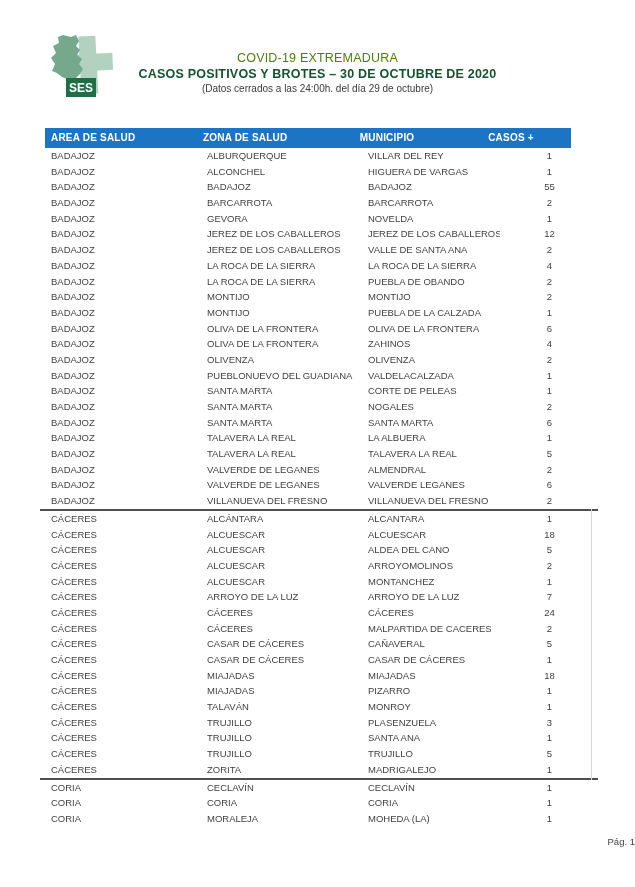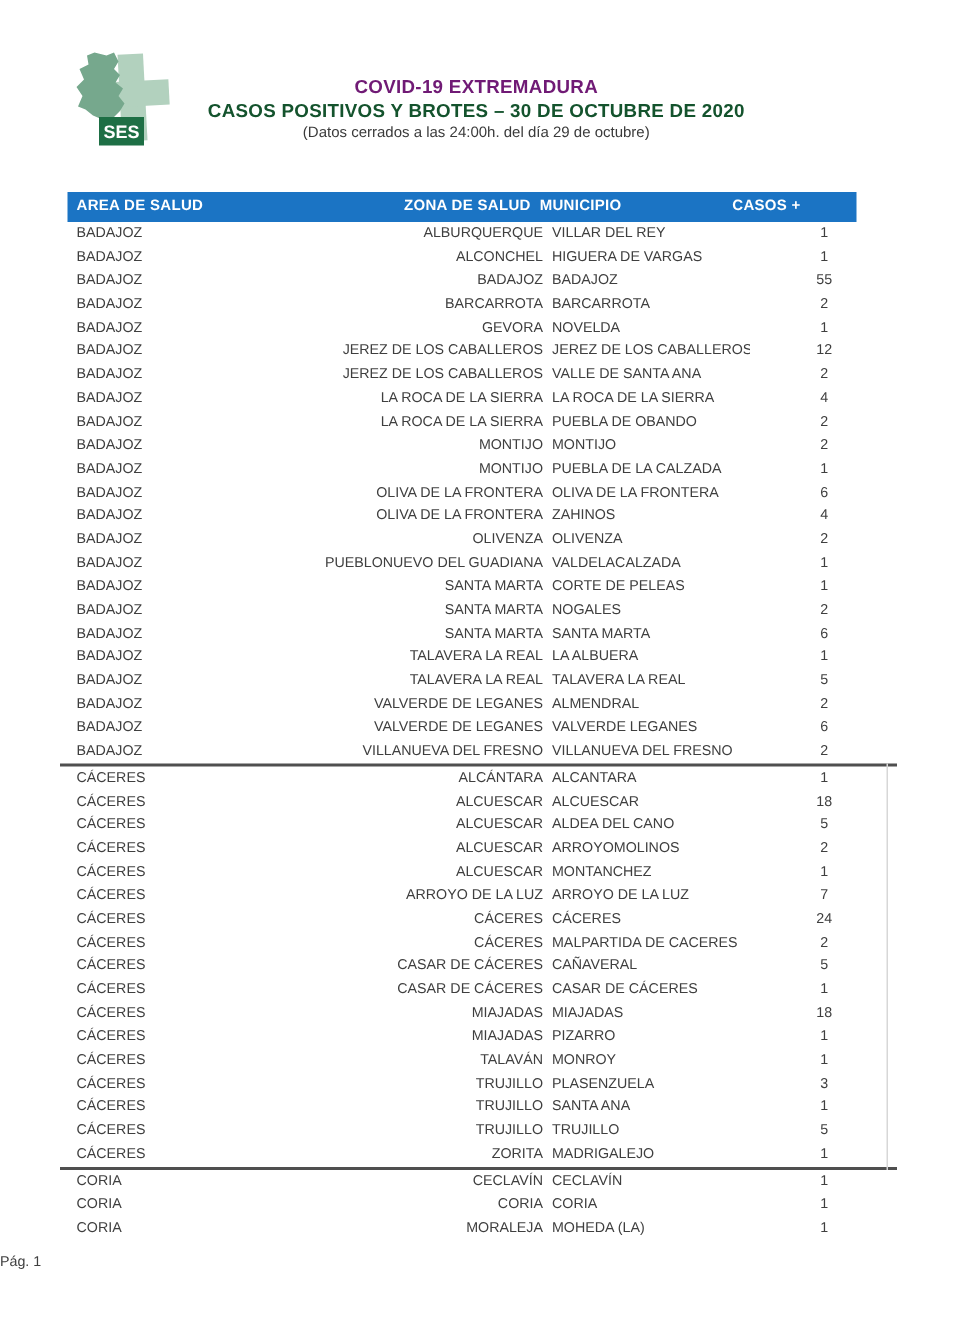--- a/index.html
+++ b/index.html
@@ -4,41 +4,41 @@
 <style>
   html,body{margin:0;padding:0;}
   body{
     width:635px;height:887px;position:relative;background:#ffffff;
     font-family:"Liberation Sans", sans-serif;color:#3f3f3f;
     overflow:hidden;
   }
   
   .logo{position:absolute;left:49px;top:33px;width:72px;height:74px;}
   .titles{position:absolute;left:0;top:51px;width:635px;text-align:center;}
-  .title-main{font-size:12.5px;font-weight:bold;color:#701a75;line-height:15px;letter-spacing:.2px;}
+  .title-main{font-size:12.5px;font-weight:normal;color:#4d7c0f;line-height:15px;letter-spacing:.2px;}
   .title-sub{font-size:12.5px;font-weight:bold;color:#14532d;line-height:16px;letter-spacing:.2px;}
   .title-note{font-size:10px;color:#3a3a3a;line-height:14px;}
   
   .tbl{position:absolute;left:40px;top:128px;width:558px;}
   .thead{
     display:flex;margin-left:5px;width:526px;height:20px;line-height:20px;
     color:#fff;font-size:10px;font-weight:bold;letter-spacing:.2px;
   }
   .row{display:flex;height:15.7px;line-height:15.7px;padding-left:5px;font-size:9.5px;}
   .cell{overflow:hidden;white-space:nowrap;}
   .c-area{width:156px;padding-left:6px;box-sizing:border-box;}
-  .c-zona{width:161px;padding-left:6px;box-sizing:border-box;text-align:right;}
+  .c-zona{width:161px;padding-left:6px;box-sizing:border-box;}
   .c-muni{width:138px;padding-left:6px;box-sizing:border-box;}
   .c-casos{width:85px;text-align:center;box-sizing:border-box;padding-left:14px;}
   .thead .c-casos{text-align:left;padding-left:0;padding-right:4px;}
   .section + .section{border-top:2px solid #4f4f4f;}
   
   .vline{position:absolute;left:591px;top:509px;width:1px;height:271px;background:#d7d7d7;}
   
-  .footer{position:absolute;left:0;top:836px;width:635px;text-align:left;font-size:9.5px;color:#3f3f3f;}
+  .footer{position:absolute;left:0;top:836px;width:635px;text-align:right;font-size:9.5px;color:#3f3f3f;}
 </style>
 </head>
 <body>
 
 <div class="logo">
   <svg width="72" height="74" viewBox="0 0 72 74">
 
     <g transform="rotate(-3 40 35)">
       <rect x="31" y="3" width="17" height="58" fill="#b2d1be"></rect>
       <rect x="15" y="21" width="49" height="17" fill="#b2d1be"></rect>

